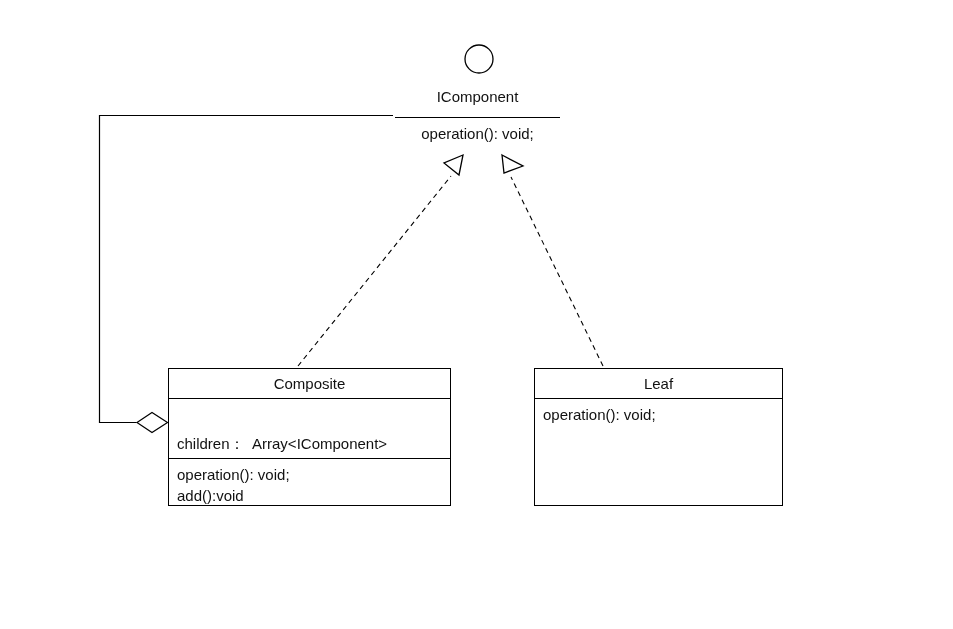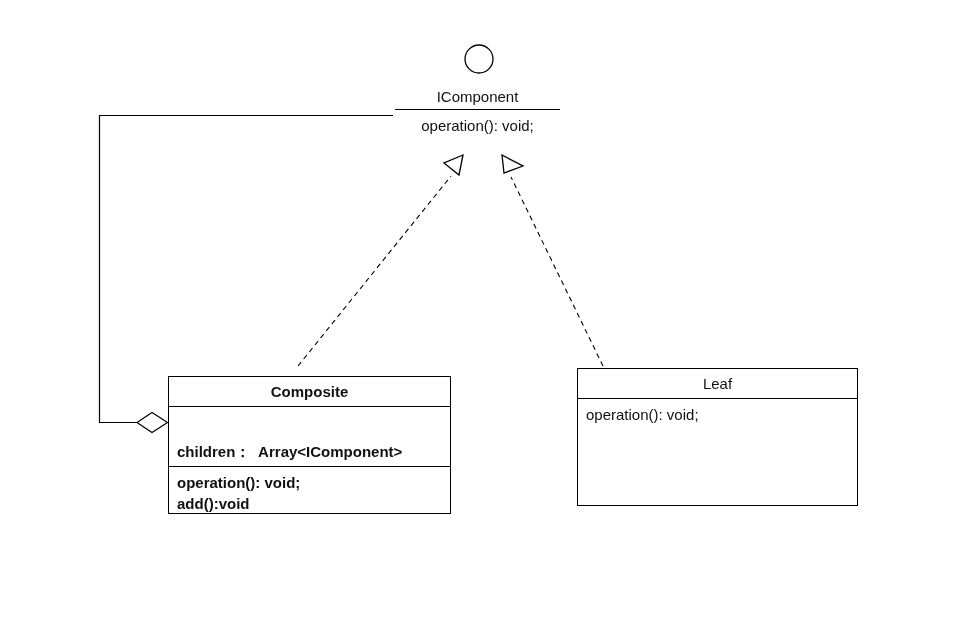--- a/index.html
+++ b/index.html
@@ -28,45 +28,44 @@
     position: absolute;
     left: 395px;
     top: 87px;
     width: 165px;
     text-align: center;
     font-size: 15px;
   }
   .iface-name {
     line-height: 20px;
     border-bottom: 1px solid #000;
-    padding-bottom: 2px;
+    padding-bottom: 10px;
   }
   .iface-op {
     line-height: 20px;
     margin-top: 6px;
   }
   
   .uml-class {
     position: absolute;
     border: 1px solid #000;
     background: #ffffff;
     font-size: 15px;
     box-sizing: border-box;
   }
   .uml-composite {
     left: 168px;
-    top: 376px;
+    top: 368px;
     width: 283px;
     height: 138px;
-    font-weight: bold;
   }
   .uml-leaf {
-    left: 577px;
+    left: 534px;
     top: 368px;
-    width: 281px;
+    width: 249px;
     height: 138px;
   }
   .uml-title {
     height: 29px;
     line-height: 29px;
     text-align: center;
     border-bottom: 1px solid #000;
   }
   .uml-attrs {
     height: 28px;

